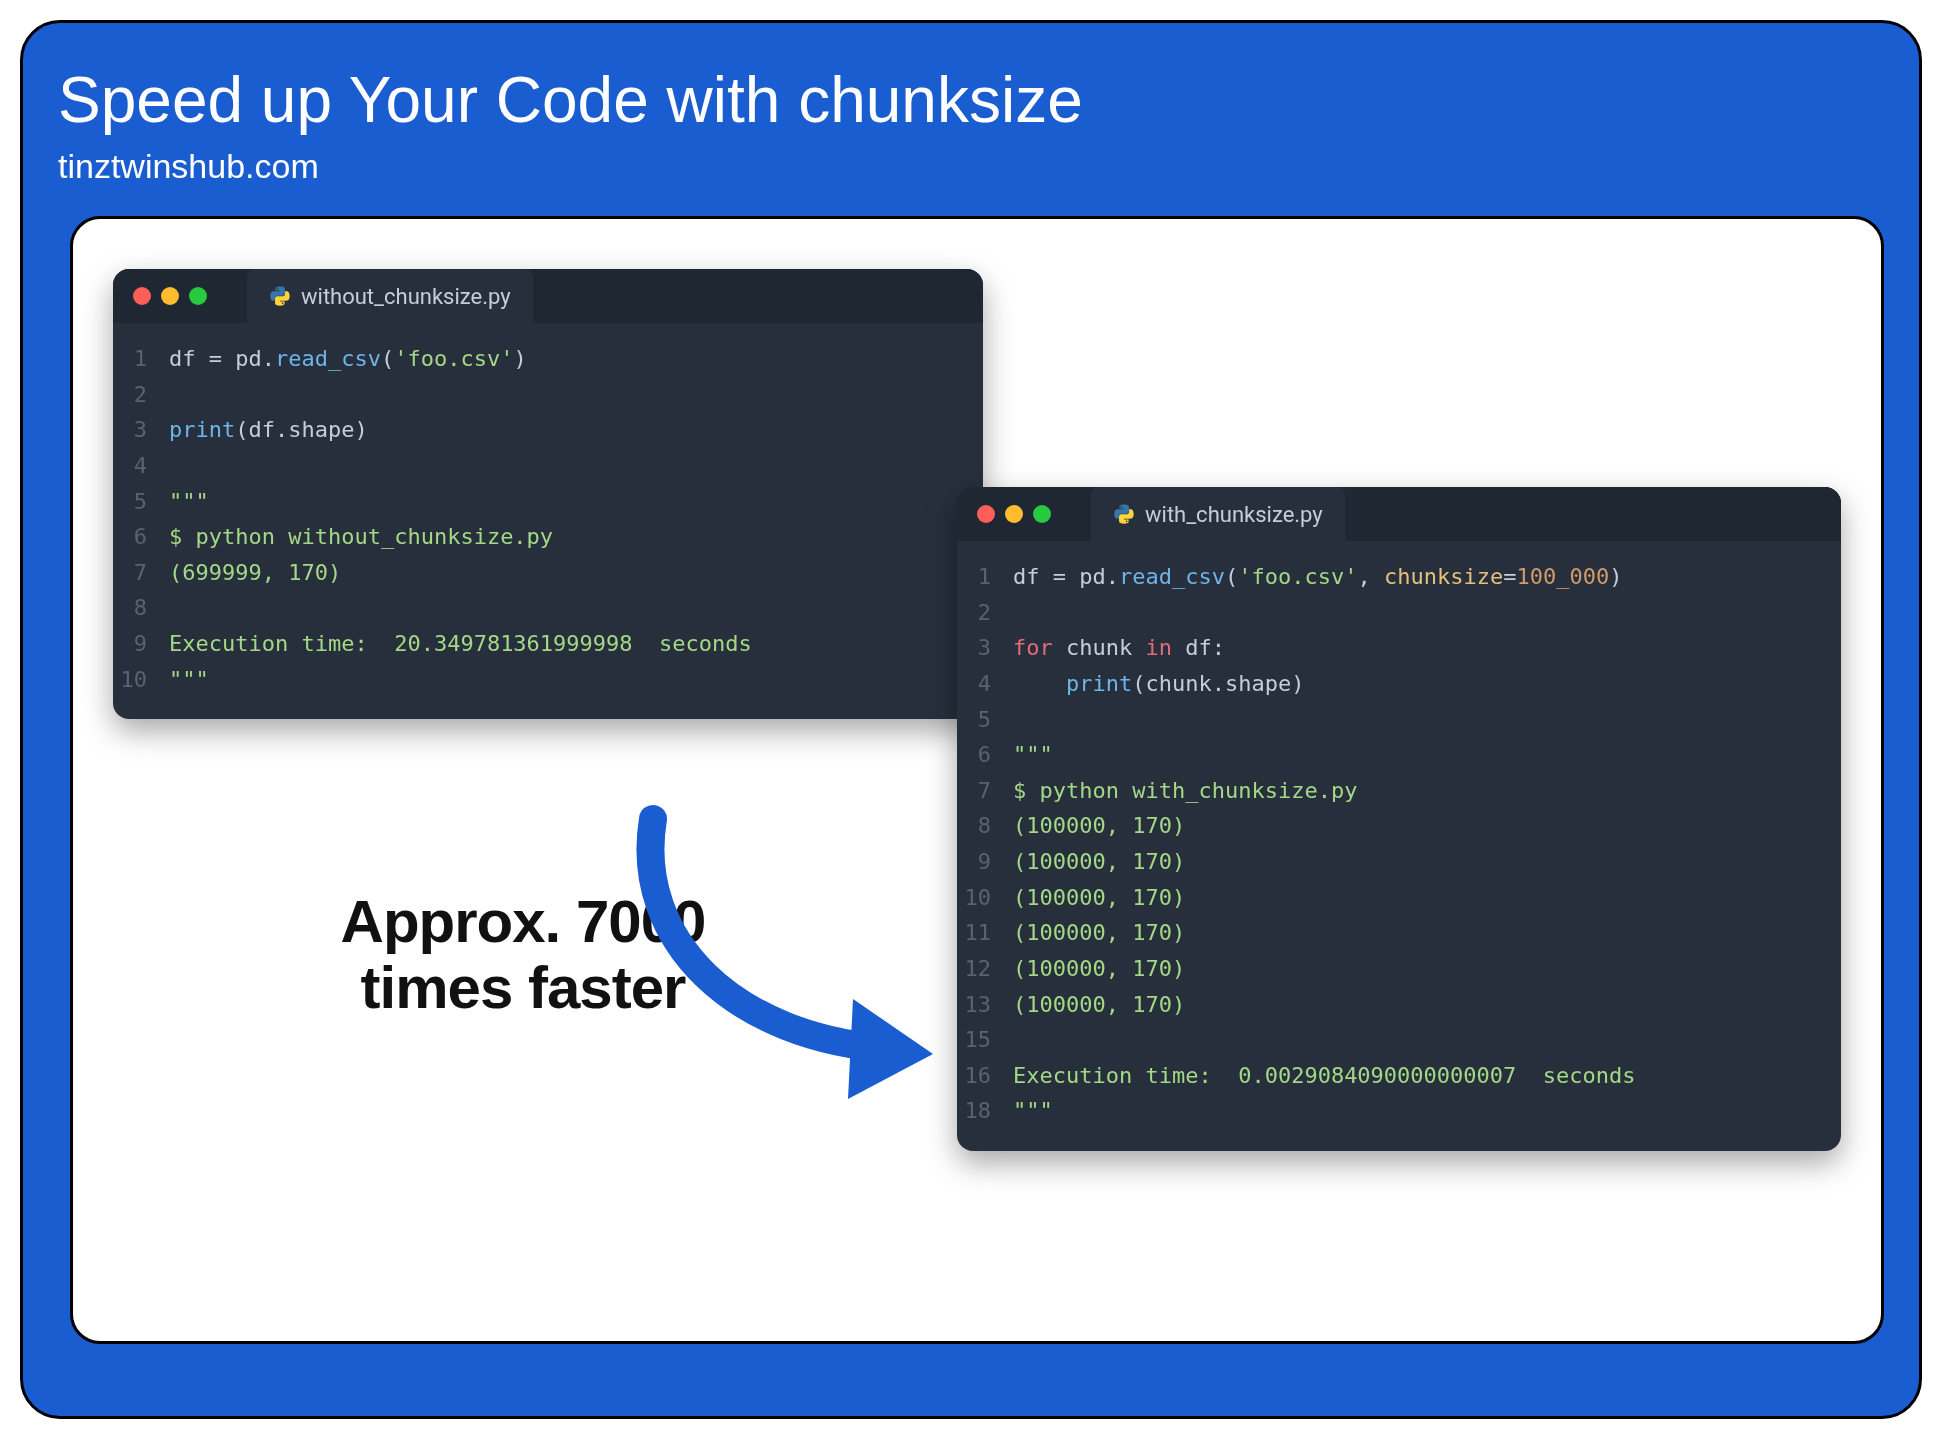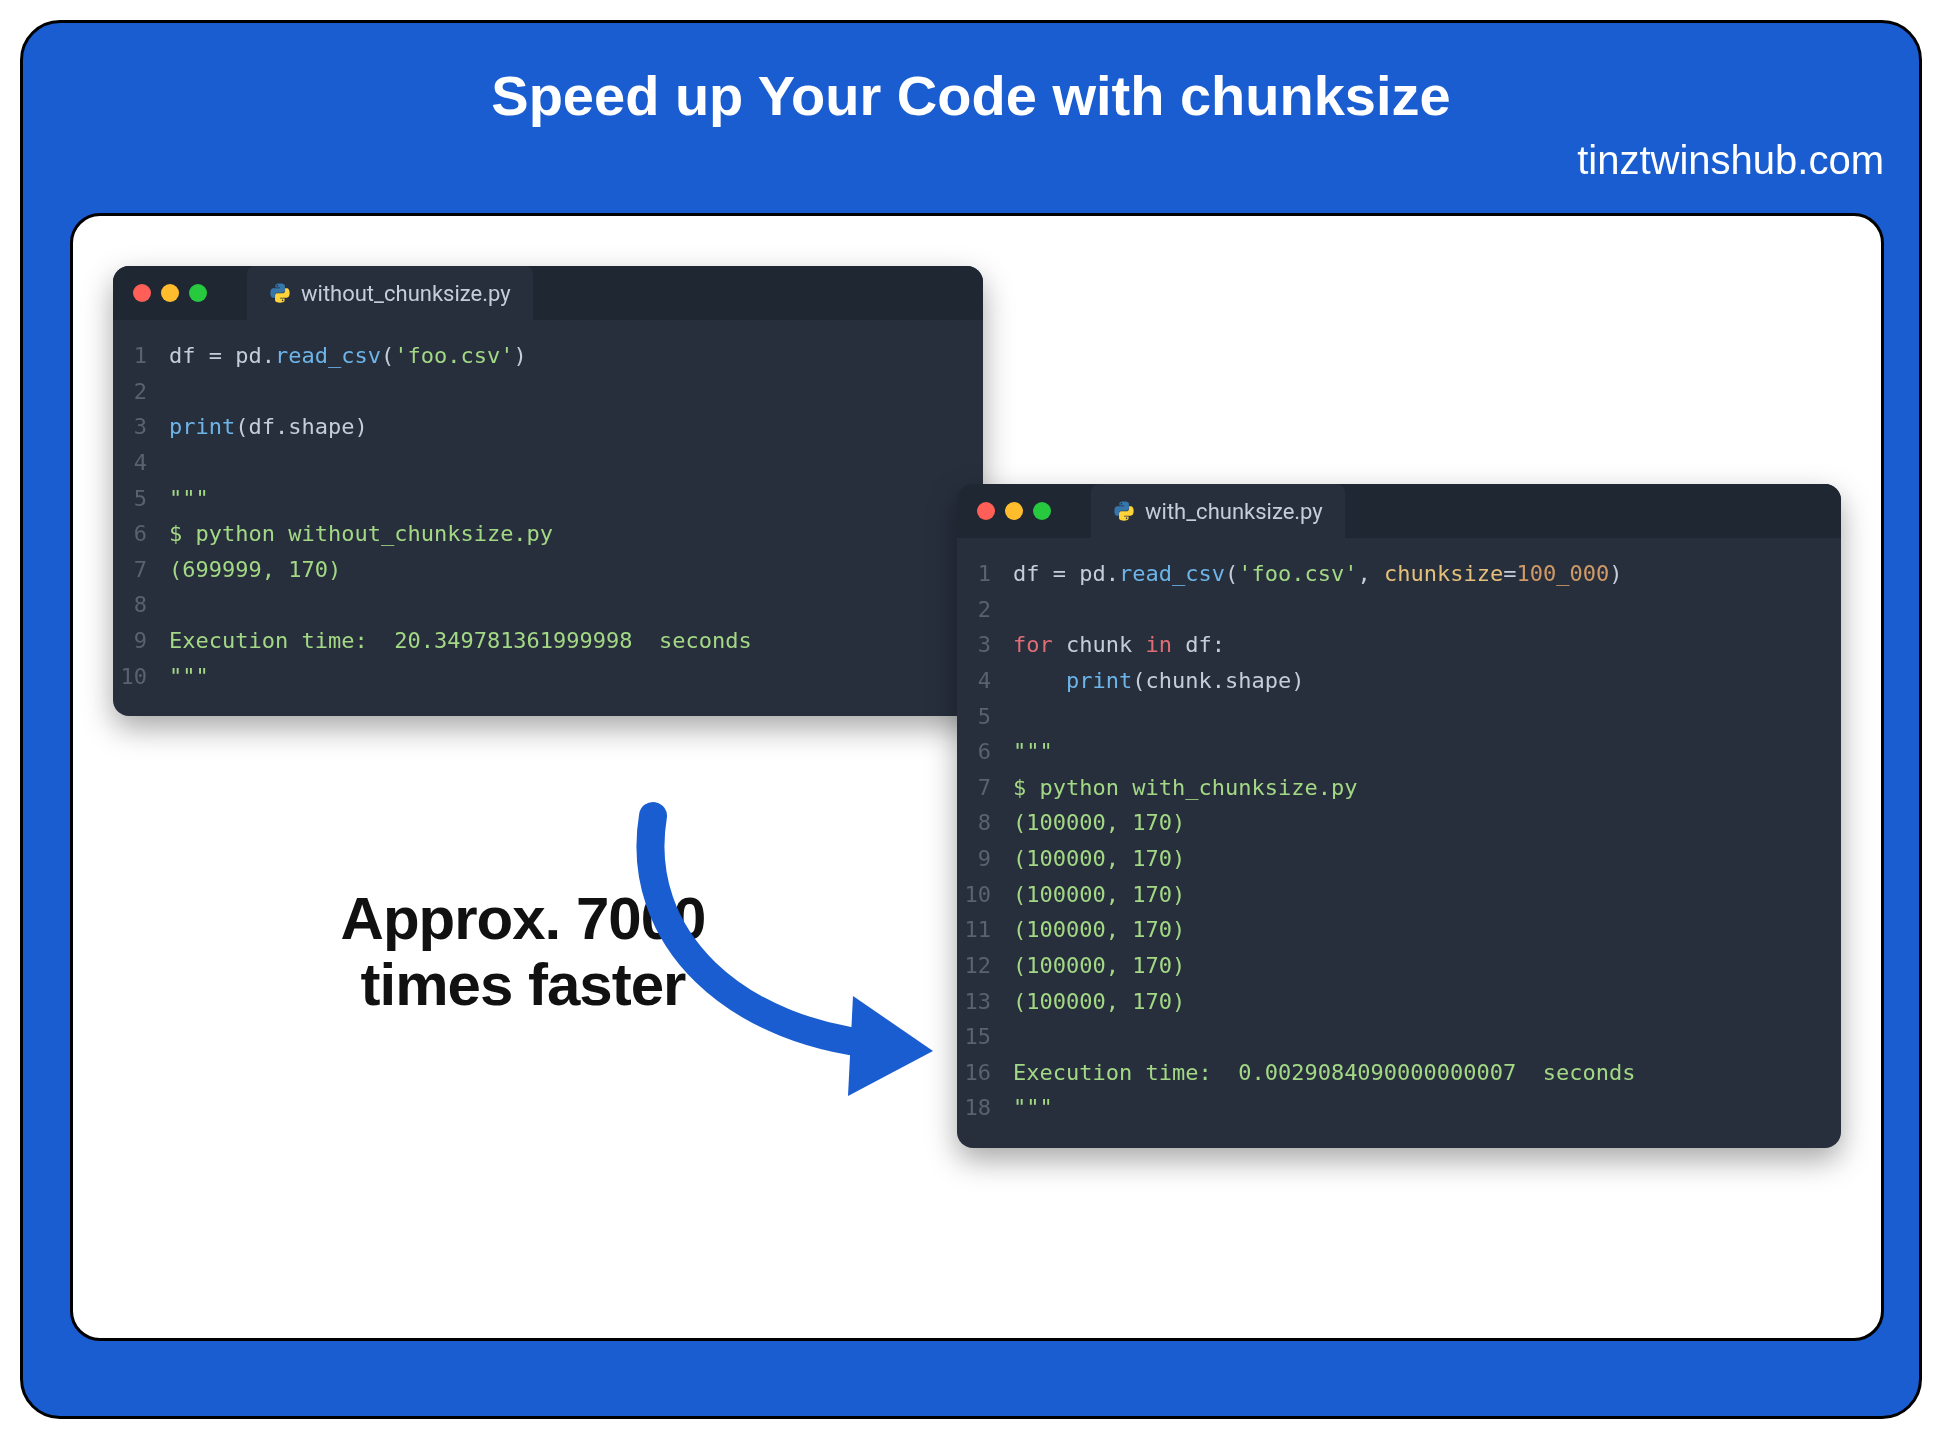--- a/index.html
+++ b/index.html
@@ -15,30 +15,30 @@
       height: 100%;
       background: #1a5dd0;
       border: 3px solid #000;
       border-radius: 40px;
       padding: 30px 35px 35px 35px;
       position: relative;
     }
     .title {
       font-family: "Comic Sans MS", cursive, sans-serif;
       color: #fff;
-      font-size: 56px;
-      text-align: center;
+      font-size: 64px;
+      text-align: left;
       margin-top: 10px;
-      font-weight: bold;
+      font-weight: normal;
     }
     .subtitle {
       font-family: "Comic Sans MS", cursive, sans-serif;
       color: #fff;
-      font-size: 40px;
-      text-align: right;
+      font-size: 34px;
+      text-align: left;
       margin-top: 10px;
     }
     .inner-card {
       background: #fff;
       border: 3px solid #000;
       border-radius: 30px;
       margin-top: 30px;
       height: calc(100% - 200px);
       position: relative;
       padding: 30px;

